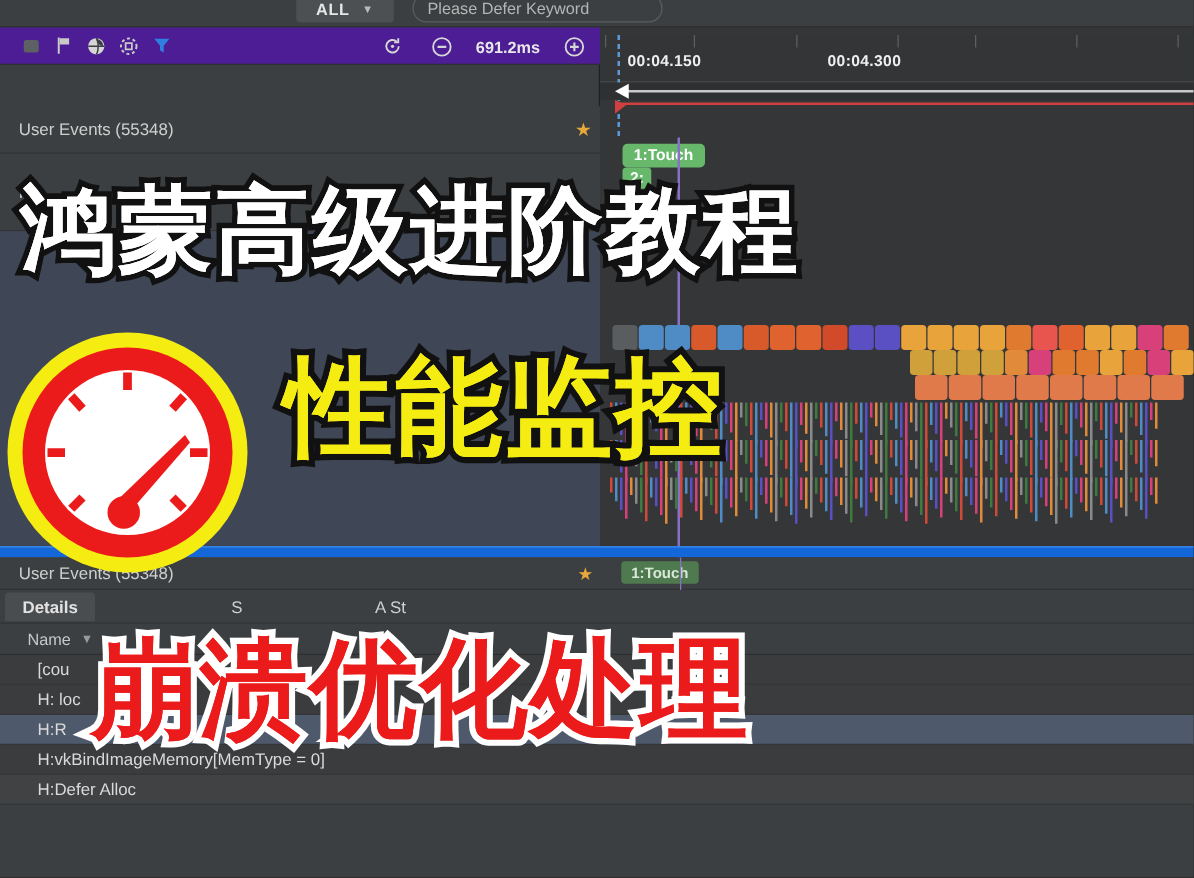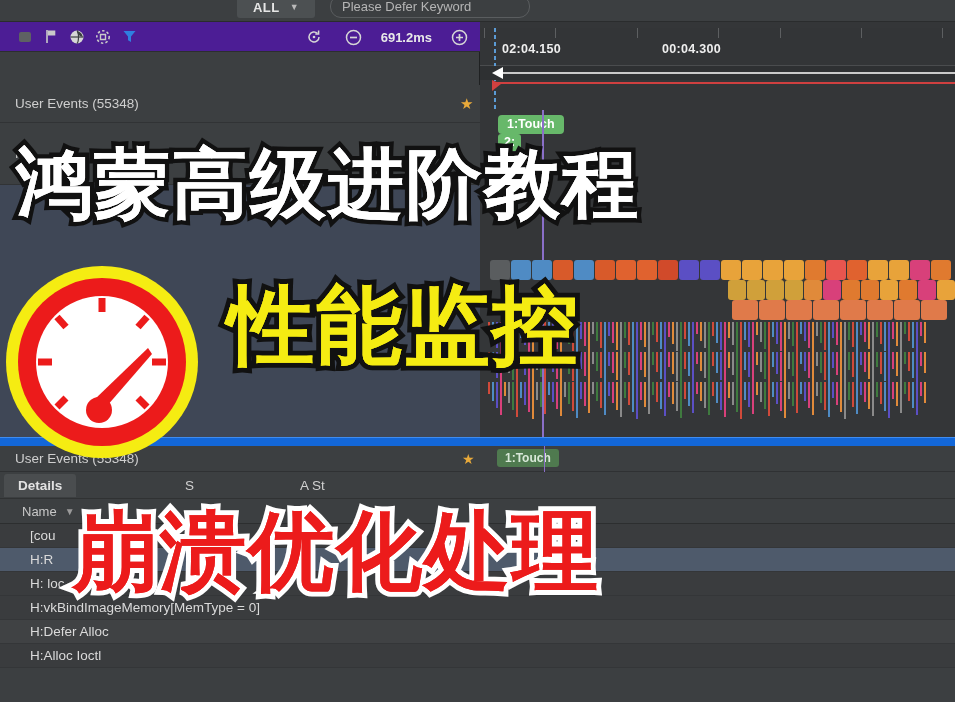--- a/index.html
+++ b/index.html
@@ -245,21 +245,21 @@
   <div class="rightpane">
 
     <div class="ruler">
       <div class="tick" style="left:4px"></div>
       <div class="tick" style="left:75px"></div>
       <div class="tick" style="left:157px"></div>
       <div class="tick" style="left:238px"></div>
       <div class="tick" style="left:300px"></div>
       <div class="tick" style="left:381px"></div>
       <div class="tick" style="left:462px"></div>
-      <div class="tlabel" style="left:22px">02:04.150</div>
+      <div class="tlabel" style="left:22px">00:04.150</div>
       <div class="tlabel" style="left:182px">00:04.300</div>
     </div>
 
     <div class="playline"></div>
     <div class="navbar-strip"></div>
     <div class="navline"></div>
     <div class="navhandle"></div>
     <div class="redline"></div>
     <div class="redtri"></div>
 
@@ -676,34 +676,31 @@
 
     <div class="colhdr">
       <span>Name</span>
       <span class="sortarrow">▼</span>
     </div>
 
     <div class="tbody" id="tbody">
         <div class="trow odd">
           <span>[cou</span>
         </div>
+        <div class="trow odd">
+          <span>H:                                   loc</span>
+        </div>
         <div class="trow sel">
           <span>H:R</span>
-        </div>
-        <div class="trow odd">
-          <span>H:                                   loc</span>
         </div>
         <div class="trow odd">
           <span>H:vkBindImageMemory[MemType = 0]</span>
         </div>
         <div class="trow even">
           <span>H:Defer Alloc</span>
-        </div>
-        <div class="trow odd">
-          <span>H:Alloc Ioctl</span>
         </div>
       </div>
   </div>
 
   <div class="ov ov-l1">鸿蒙高级进阶教程</div>
   <div class="ov ov-l1-top">鸿蒙高级进阶教程</div>
 
   <div class="gauge">
     <svg width="200" height="200" viewBox="0 0 200 200">
       <circle cx="100" cy="100" r="96" fill="#f5ec12"></circle>

